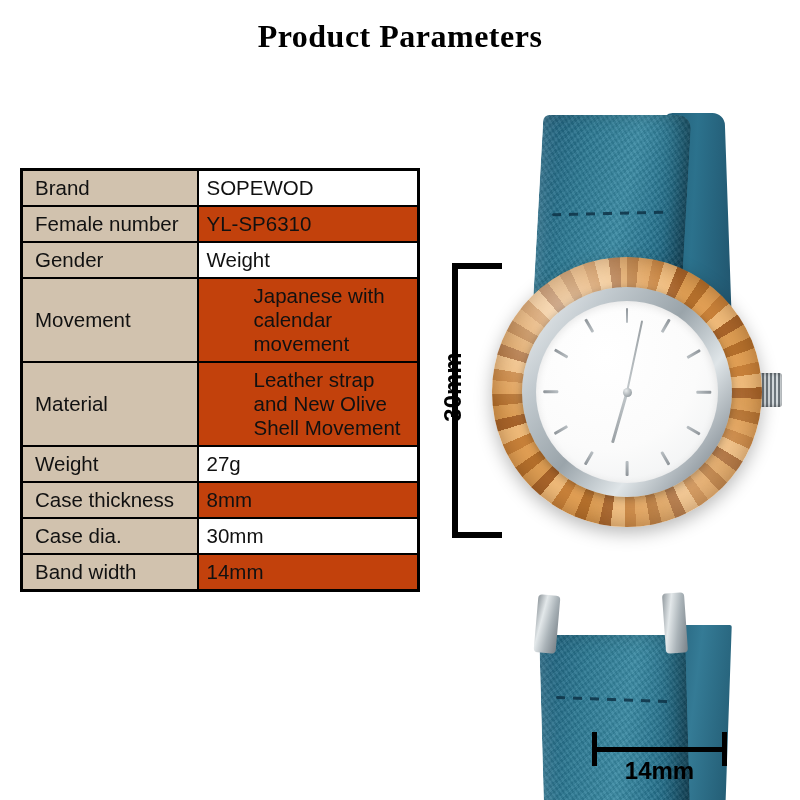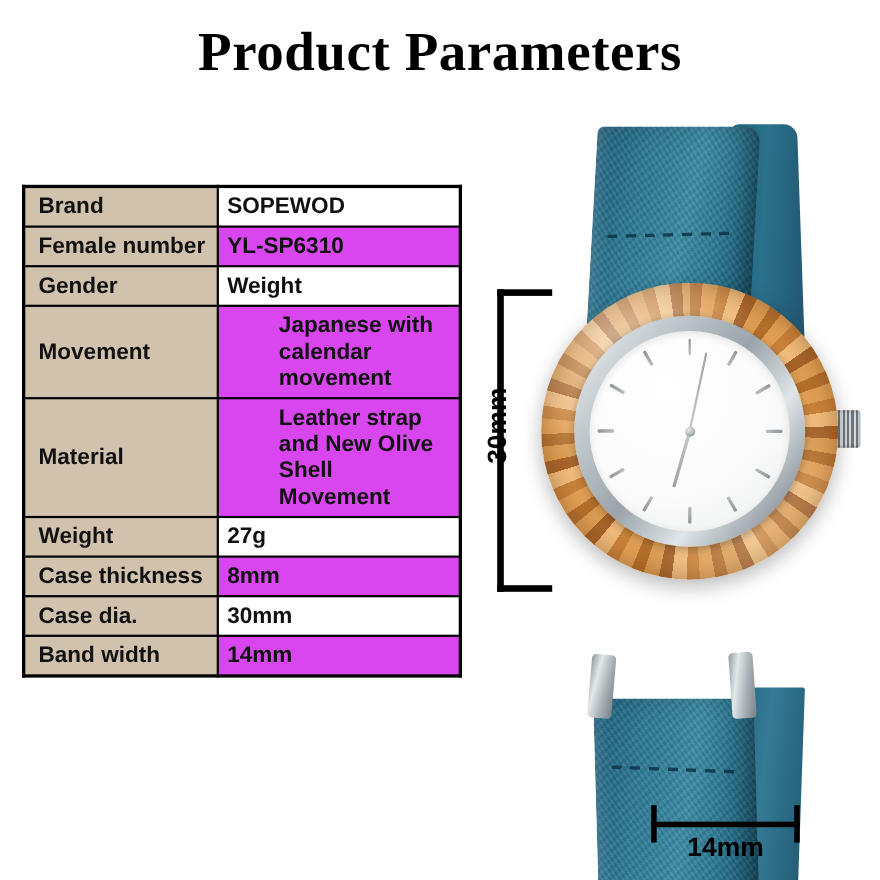--- a/index.html
+++ b/index.html
@@ -21,60 +21,60 @@
 
   
   #page-title {
     position: absolute;
     left: 0;
     top: 18px;
     width: 800px;
     text-align: center;
     font-family: "Liberation Serif", "DejaVu Serif", serif;
     font-weight: bold;
-    font-size: 50px;
+    font-size: 32px;
     letter-spacing: 0.5px;
     color: #000000;
     white-space: nowrap;
   }
 
   
   #spec-table {
     position: absolute;
     left: 20px;
     top: 168px;
     width: 400px;
     border-collapse: collapse;
     border: 3px solid #000000;
     table-layout: fixed;
   }
 
   #spec-table td {
     border: 2px solid #000000;
     color: #111111;
     font-size: 20.5px;
-    font-weight: bold;
+    font-weight: normal;
     line-height: 1.17;
     padding: 5px 8px;
   }
 
   #spec-table td.k {
     width: 176px;
     background: #d1c2ae;
     text-align: left;
     padding-left: 12px;
   }
 
   #spec-table td.v {
     width: 221px;
     text-align: left;
   }
 
   #spec-table tr.odd td.v  { background: #ffffff; }
-  #spec-table tr.even td.v { background: #d946ef; }
+  #spec-table tr.even td.v { background: #c2410c; }
 
   #spec-table td.v .ml { display: block; margin-left: 47px; }
 
   
   #photo {
     position: absolute;
     left: 430px;
     top: 95px;
     width: 370px;
     height: 705px;

